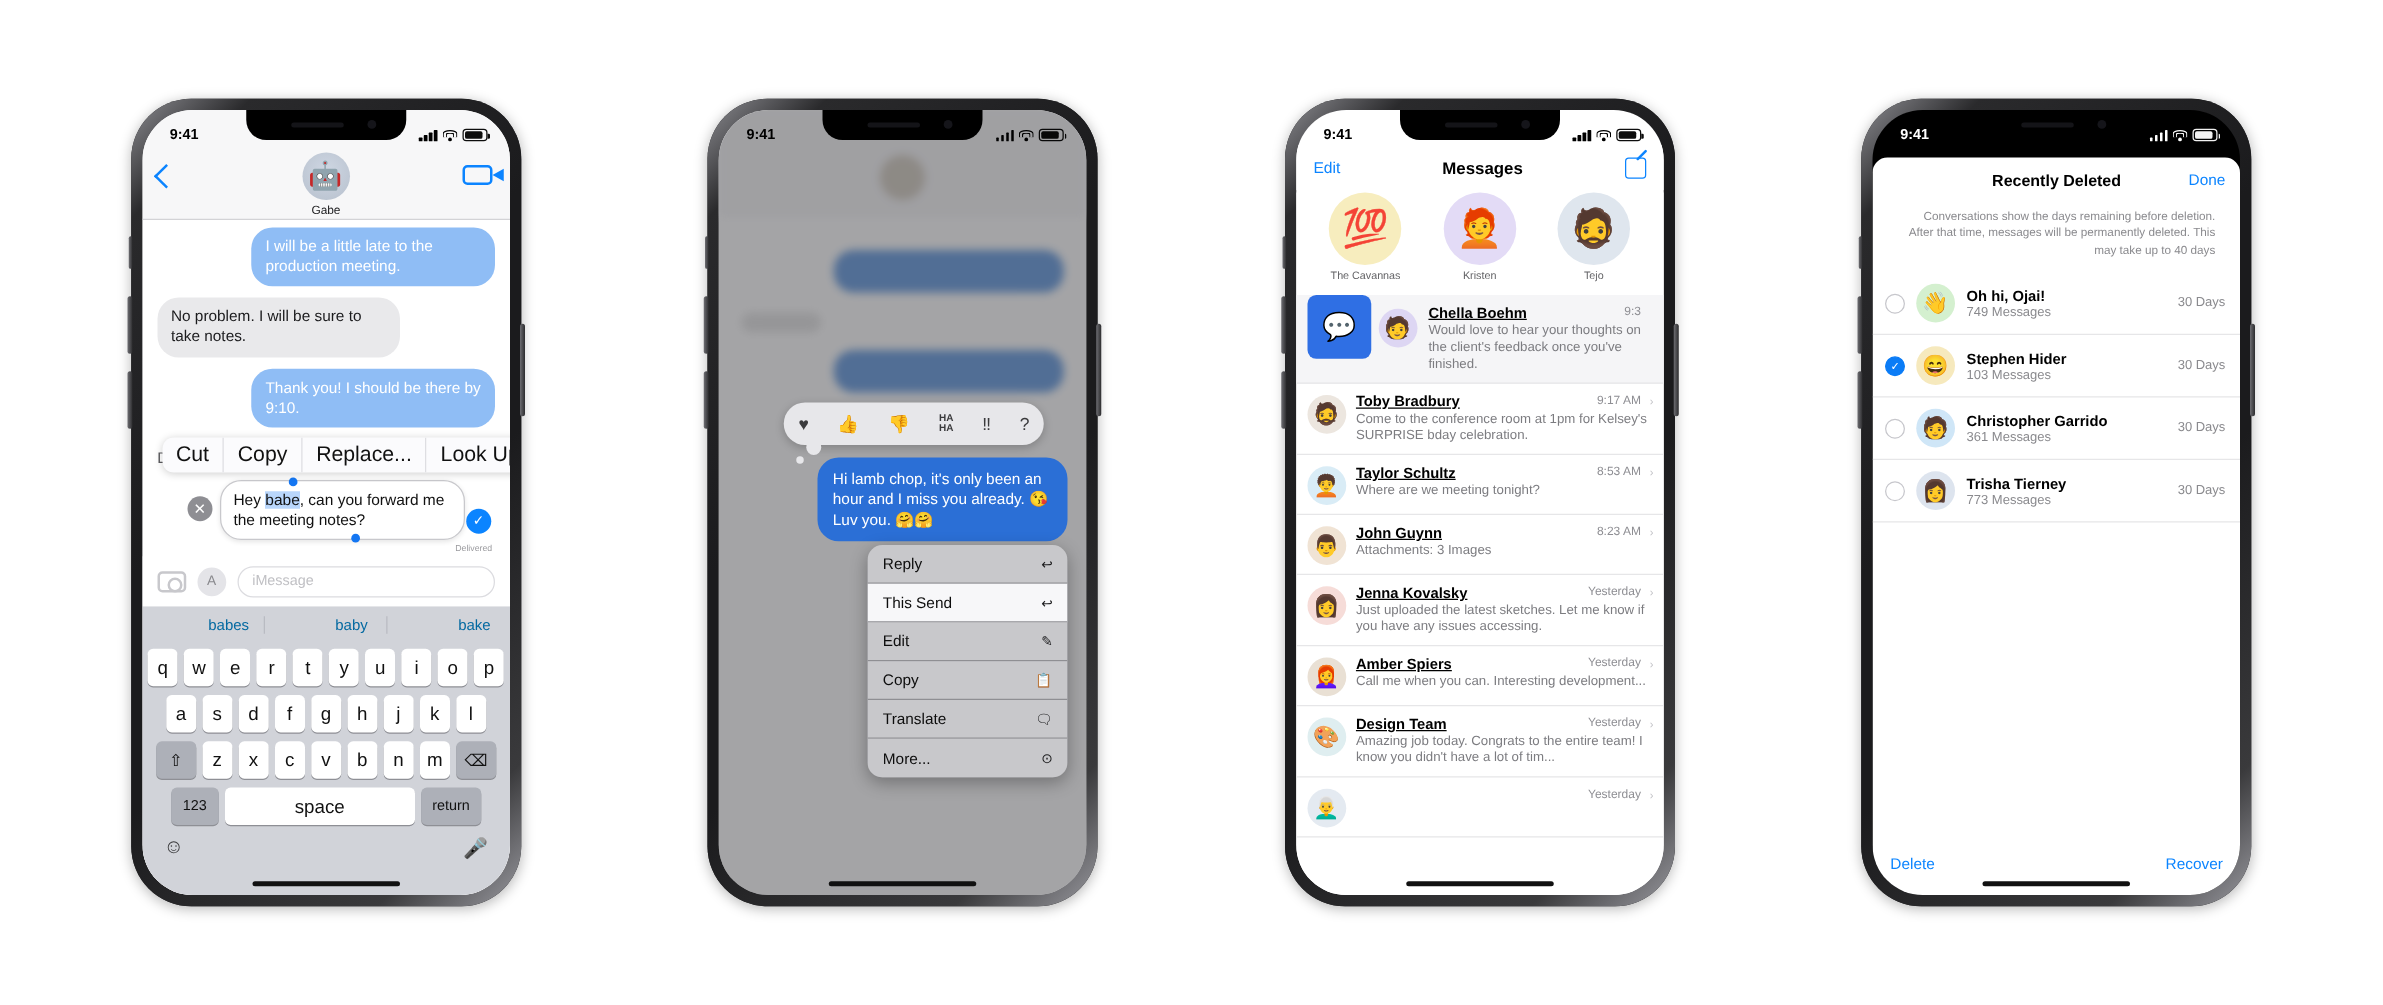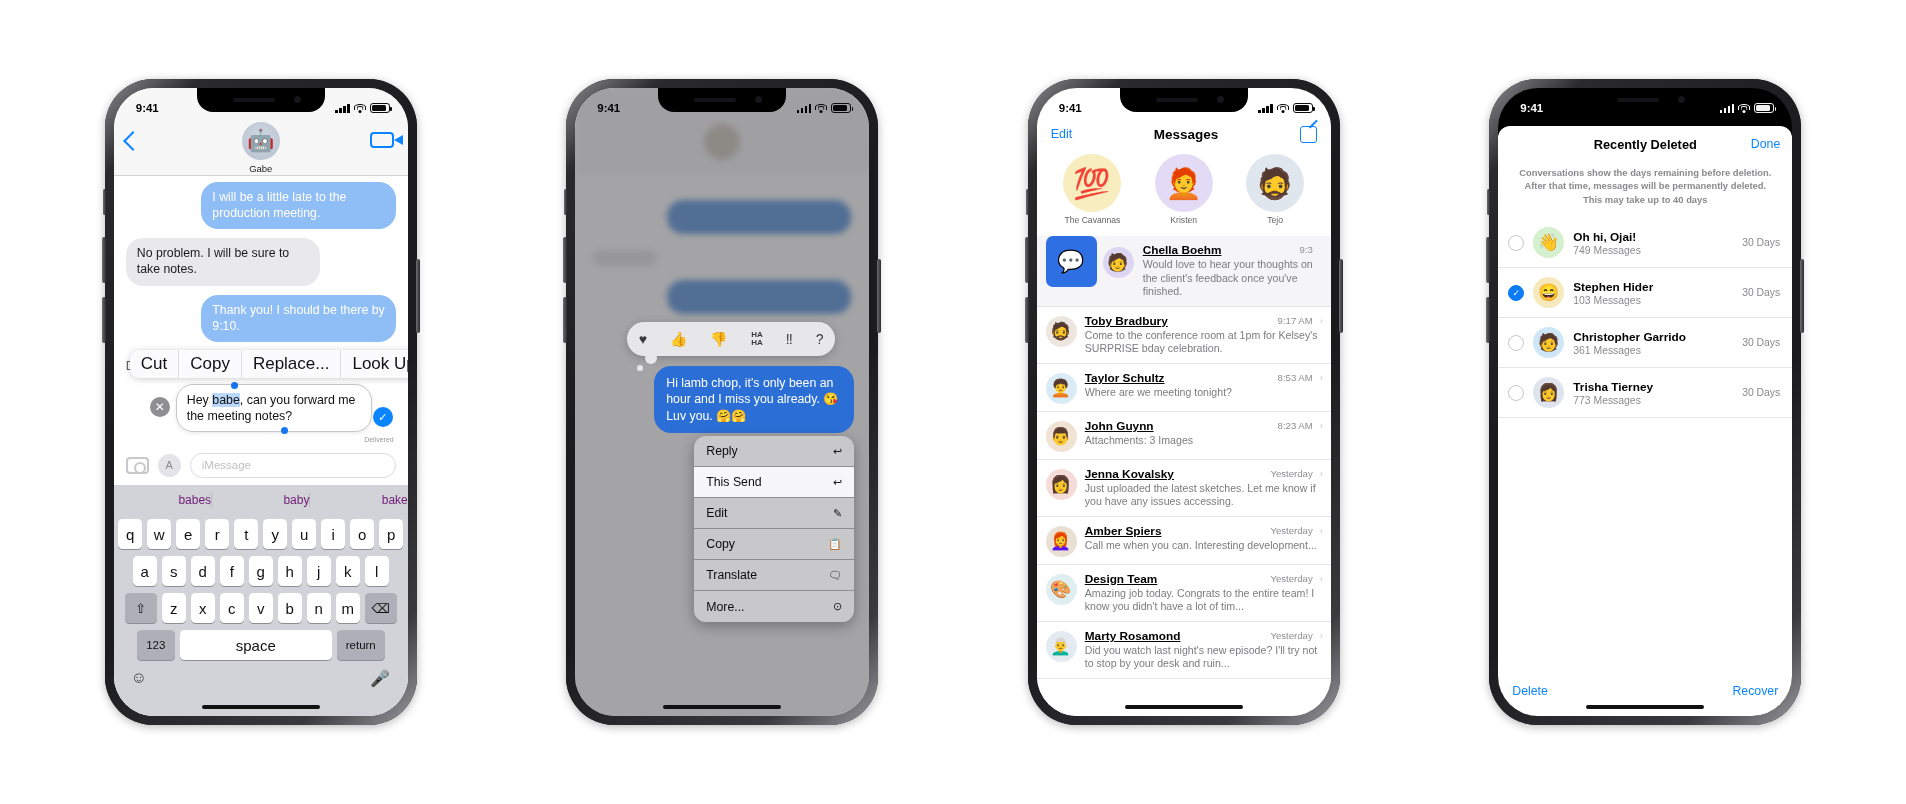--- a/index.html
+++ b/index.html
@@ -161,21 +161,21 @@
     position:absolute;left:0;right:0;top:357px;height:40px;background:#fff;
     display:flex;align-items:center;gap:9px;padding:0 12px;z-index:22;
   }
   .ic-circle{width:23px;height:23px;border-radius:50%;background:#e4e4e8;display:flex;align-items:center;justify-content:center;font-size:11px;color:#8a8a8e;}
   .cam-ic{width:23px;height:17px;border-radius:4px;border:2.2px solid #c8c8cc;position:relative;}
   .cam-ic::after{content:"";position:absolute;left:6px;top:3px;width:8px;height:8px;border-radius:50%;border:2px solid #c8c8cc;}
   .msg-field{flex:1;height:25px;border:1px solid #dcdce0;border-radius:14px;display:flex;align-items:center;padding:0 11px;font-size:11.5px;color:#c0c0c4;}
 
   .kb{position:absolute;left:0;right:0;bottom:0;top:397px;background:#d1d3d9;}
   .kb-pred{height:30px;display:flex;align-items:center;}
-  .kb-pred div{flex:1;text-align:right;font-size:12px;color:#701a75;border-right:.5px solid #b9bbc2;padding-left:41px;}
+  .kb-pred div{flex:1;text-align:center;font-size:12px;color:#0369a1;border-right:.5px solid #b9bbc2;padding-left:41px;}
   .kb-pred div:last-child{border-right:none;}
   .kb-rows{padding:4px 3px 0;}
   .kb-row{display:flex;justify-content:center;gap:5px;margin-bottom:7px;}
   .key{
     width:24px;height:30px;background:#fff;border-radius:4.5px;
     display:flex;align-items:center;justify-content:center;
     font-size:15px;color:#111;box-shadow:0 1px 0 #8e8f95;
   }
   .key.wide{width:32px;background:#adb0b8;font-size:13px;}
   .key.num{width:38px;background:#adb0b8;font-size:11.5px;}
@@ -248,21 +248,21 @@
     position:absolute;left:9px;top:0;width:51px;height:51px;border-radius:7px;
     background:#2f6fe4;display:flex;align-items:center;justify-content:center;font-size:22px;z-index:5;
   }
 
   
   .p4-screen{background:#000;}
   .p4-sheet{position:absolute;top:38px;left:0;right:0;bottom:0;background:#fff;border-radius:12px 12px 0 0;overflow:hidden;}
   .p4-head{height:36px;display:flex;align-items:center;justify-content:center;position:relative;}
   .p4-head .ttl{font-size:12.8px;font-weight:bold;color:#000;}
   .p4-head .done{position:absolute;right:12px;font-size:12.3px;color:#0b84ff;}
-  .p4-note{font-size:9.4px;color:#8a8a8e;text-align:center;line-height:1.42;padding:4px 20px 12px;font-weight:bold;}
+  .p4-note{font-size:9.4px;color:#8a8a8e;text-align:right;line-height:1.42;padding:4px 20px 12px;}
   .dlist{padding:0 0 0 0;}
   .drow{display:flex;align-items:center;gap:9px;padding:9px 12px 9px 10px;border-bottom:.5px solid #e6e6e8;}
   .radio{width:16px;height:16px;border-radius:50%;border:1.4px solid #c7c7cc;flex:0 0 auto;}
   .radio.on{background:#0b7cf6;border-color:#0b7cf6;display:flex;align-items:center;justify-content:center;color:#fff;font-size:9px;}
   .drow .av{width:31px;height:31px;border-radius:50%;display:flex;align-items:center;justify-content:center;font-size:17px;flex:0 0 auto;overflow:hidden;}
   .drow .body{flex:1;min-width:0;}
   .drow .nm{font-size:11.8px;font-weight:bold;color:#000;}
   .drow .sub{font-size:10.4px;color:#8a8a8e;margin-top:1px;}
   .drow .days{font-size:10.4px;color:#8a8a8e;}
   .p4-foot{position:absolute;bottom:18px;left:0;right:0;display:flex;justify-content:space-between;padding:0 14px;font-size:12.3px;color:#0b84ff;}
@@ -621,24 +621,20 @@
             <div class="pv">Amazing job today. Congrats to the entire team! I know you didn't have a lot of tim...</div>
           </div>
           <div class="tm">Yesterday</div>
           <div class="ch">›</div>
         </div>
 
         <div class="conv">
           <div class="av" style="background:#e4eaf1">
               <span>👨‍🦳</span>
             </div>
-          <div class="body">
-            <div class="nm">Marty Rosamond</div>
-            <div class="pv">Did you watch last night's new episode? I'll try not to stop by your desk and ruin...</div>
-          </div>
           <div class="tm">Yesterday</div>
           <div class="ch">›</div>
         </div>
       </div>
       <div class="homebar"></div>
     </div>
   </div>
 
   <div class="phone">
     <div class="btn-side btn-silent"></div>

